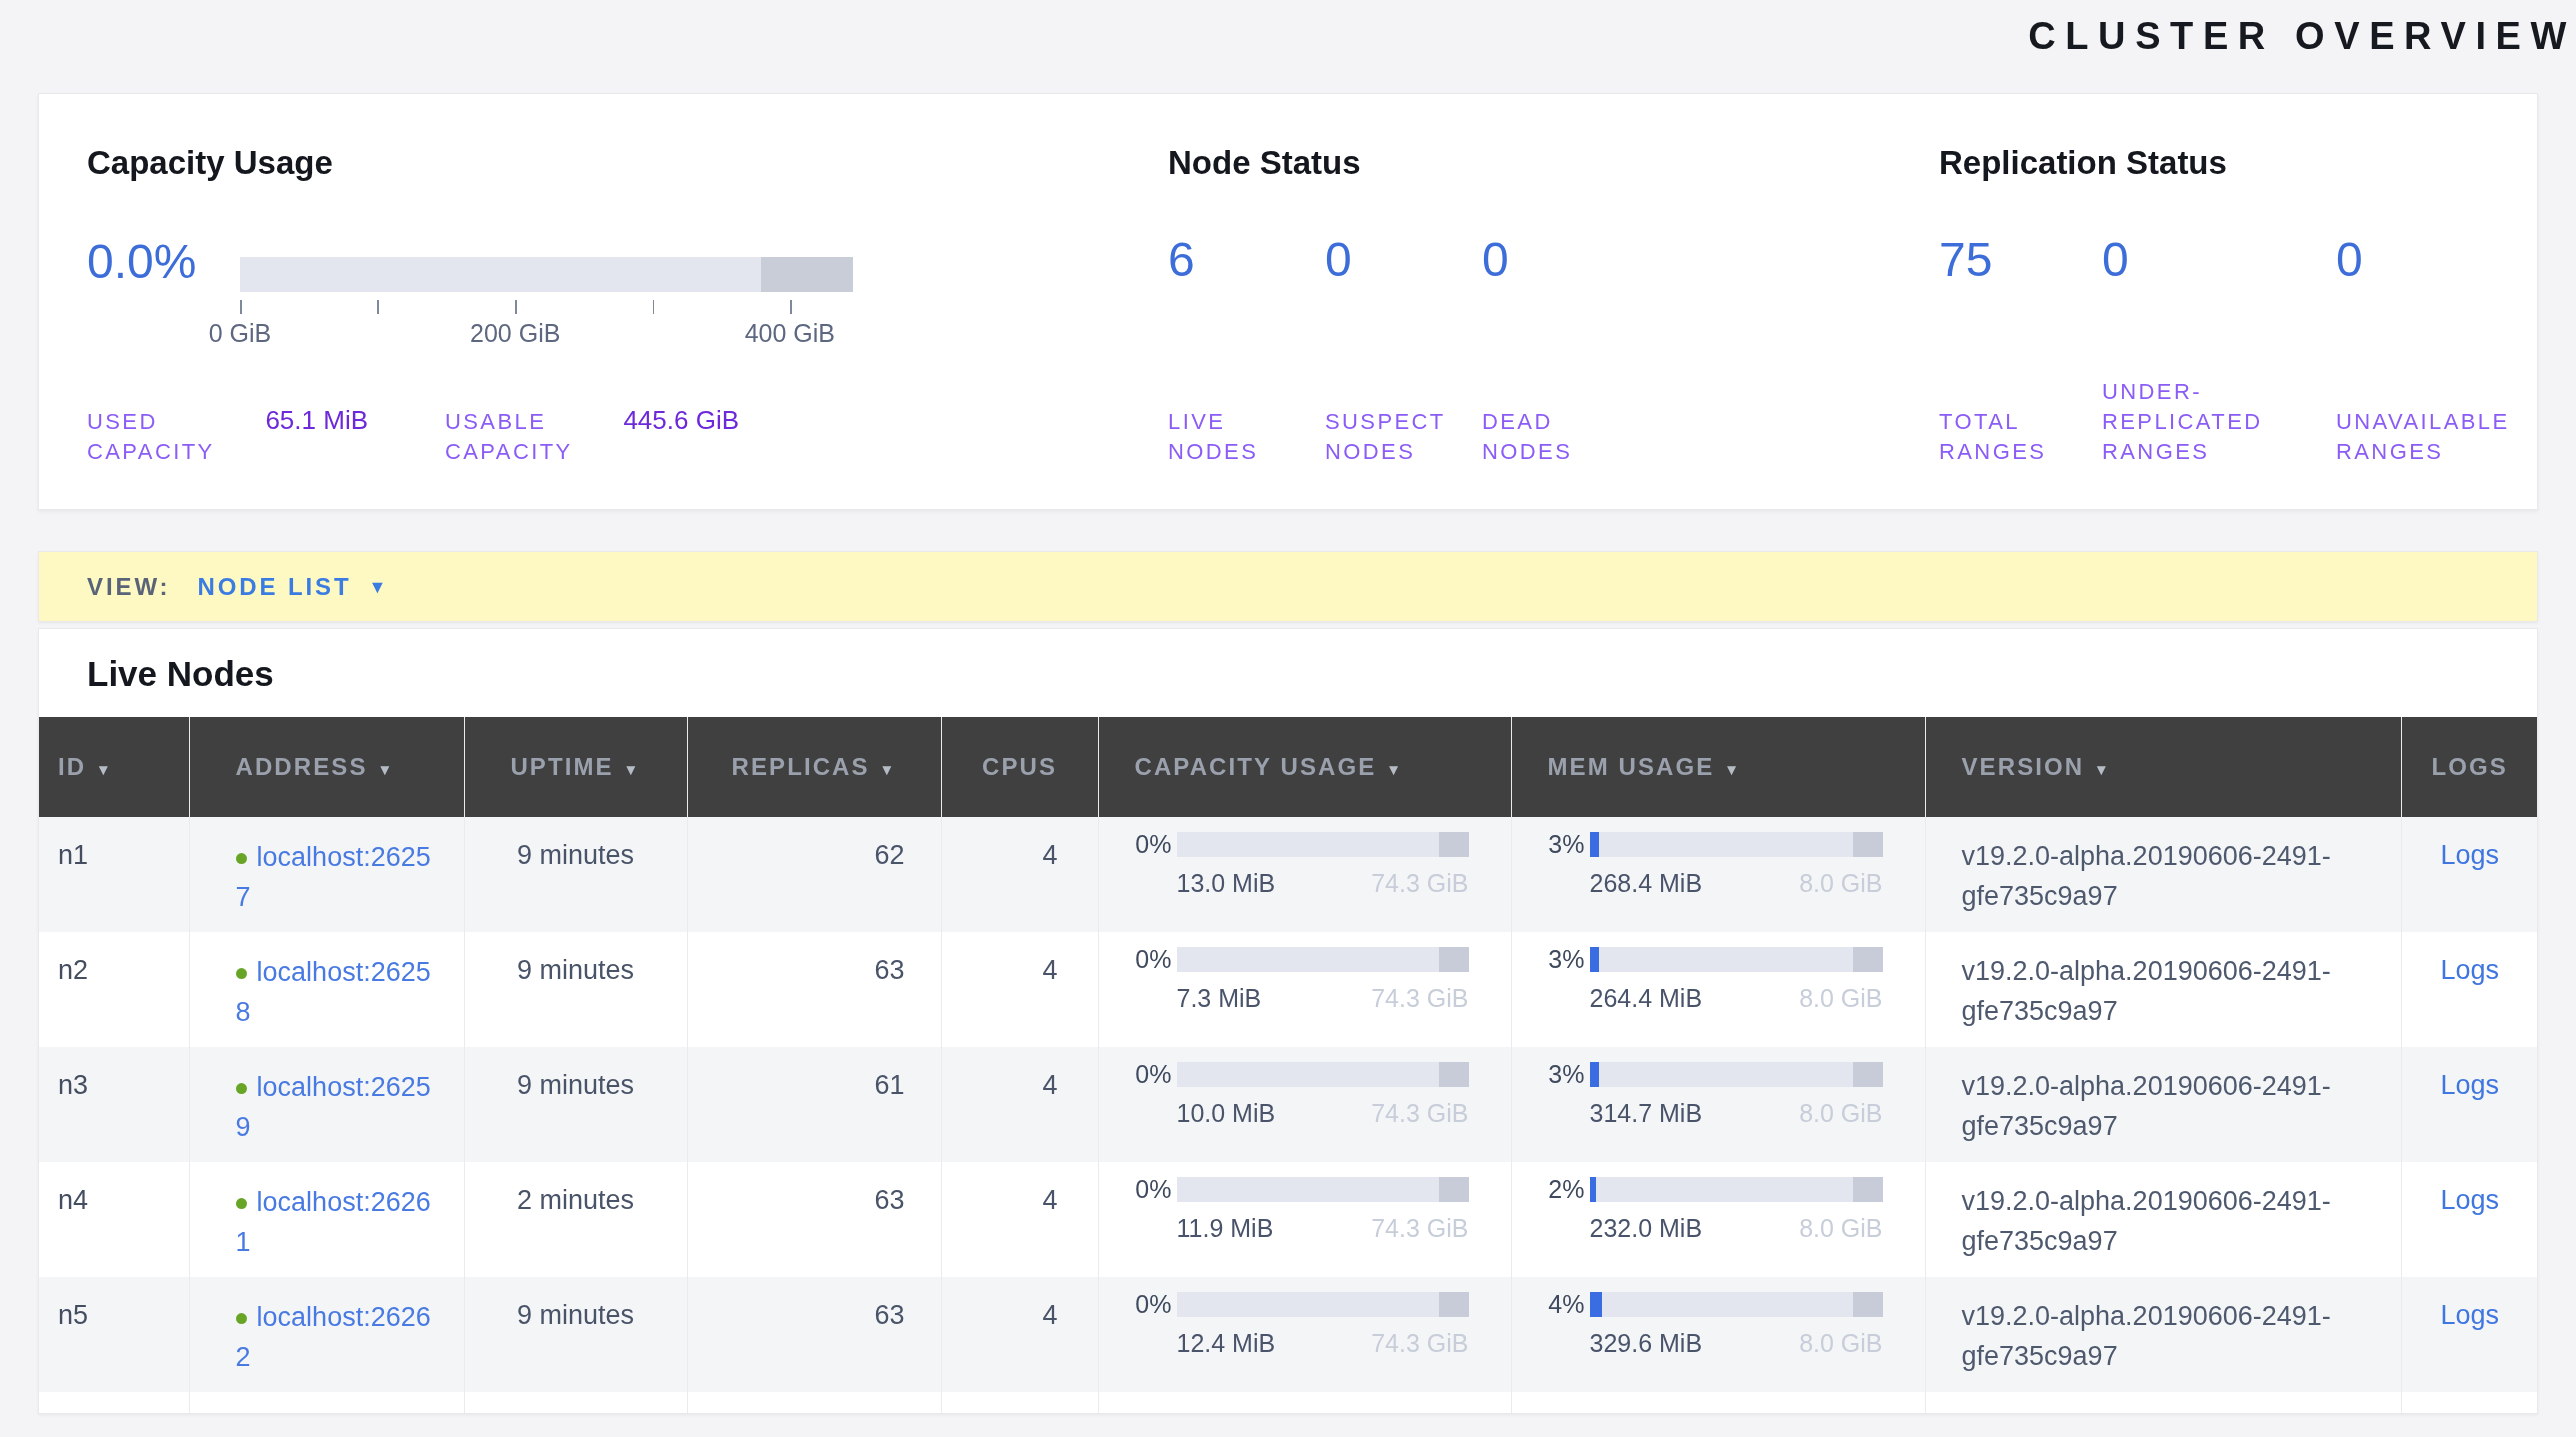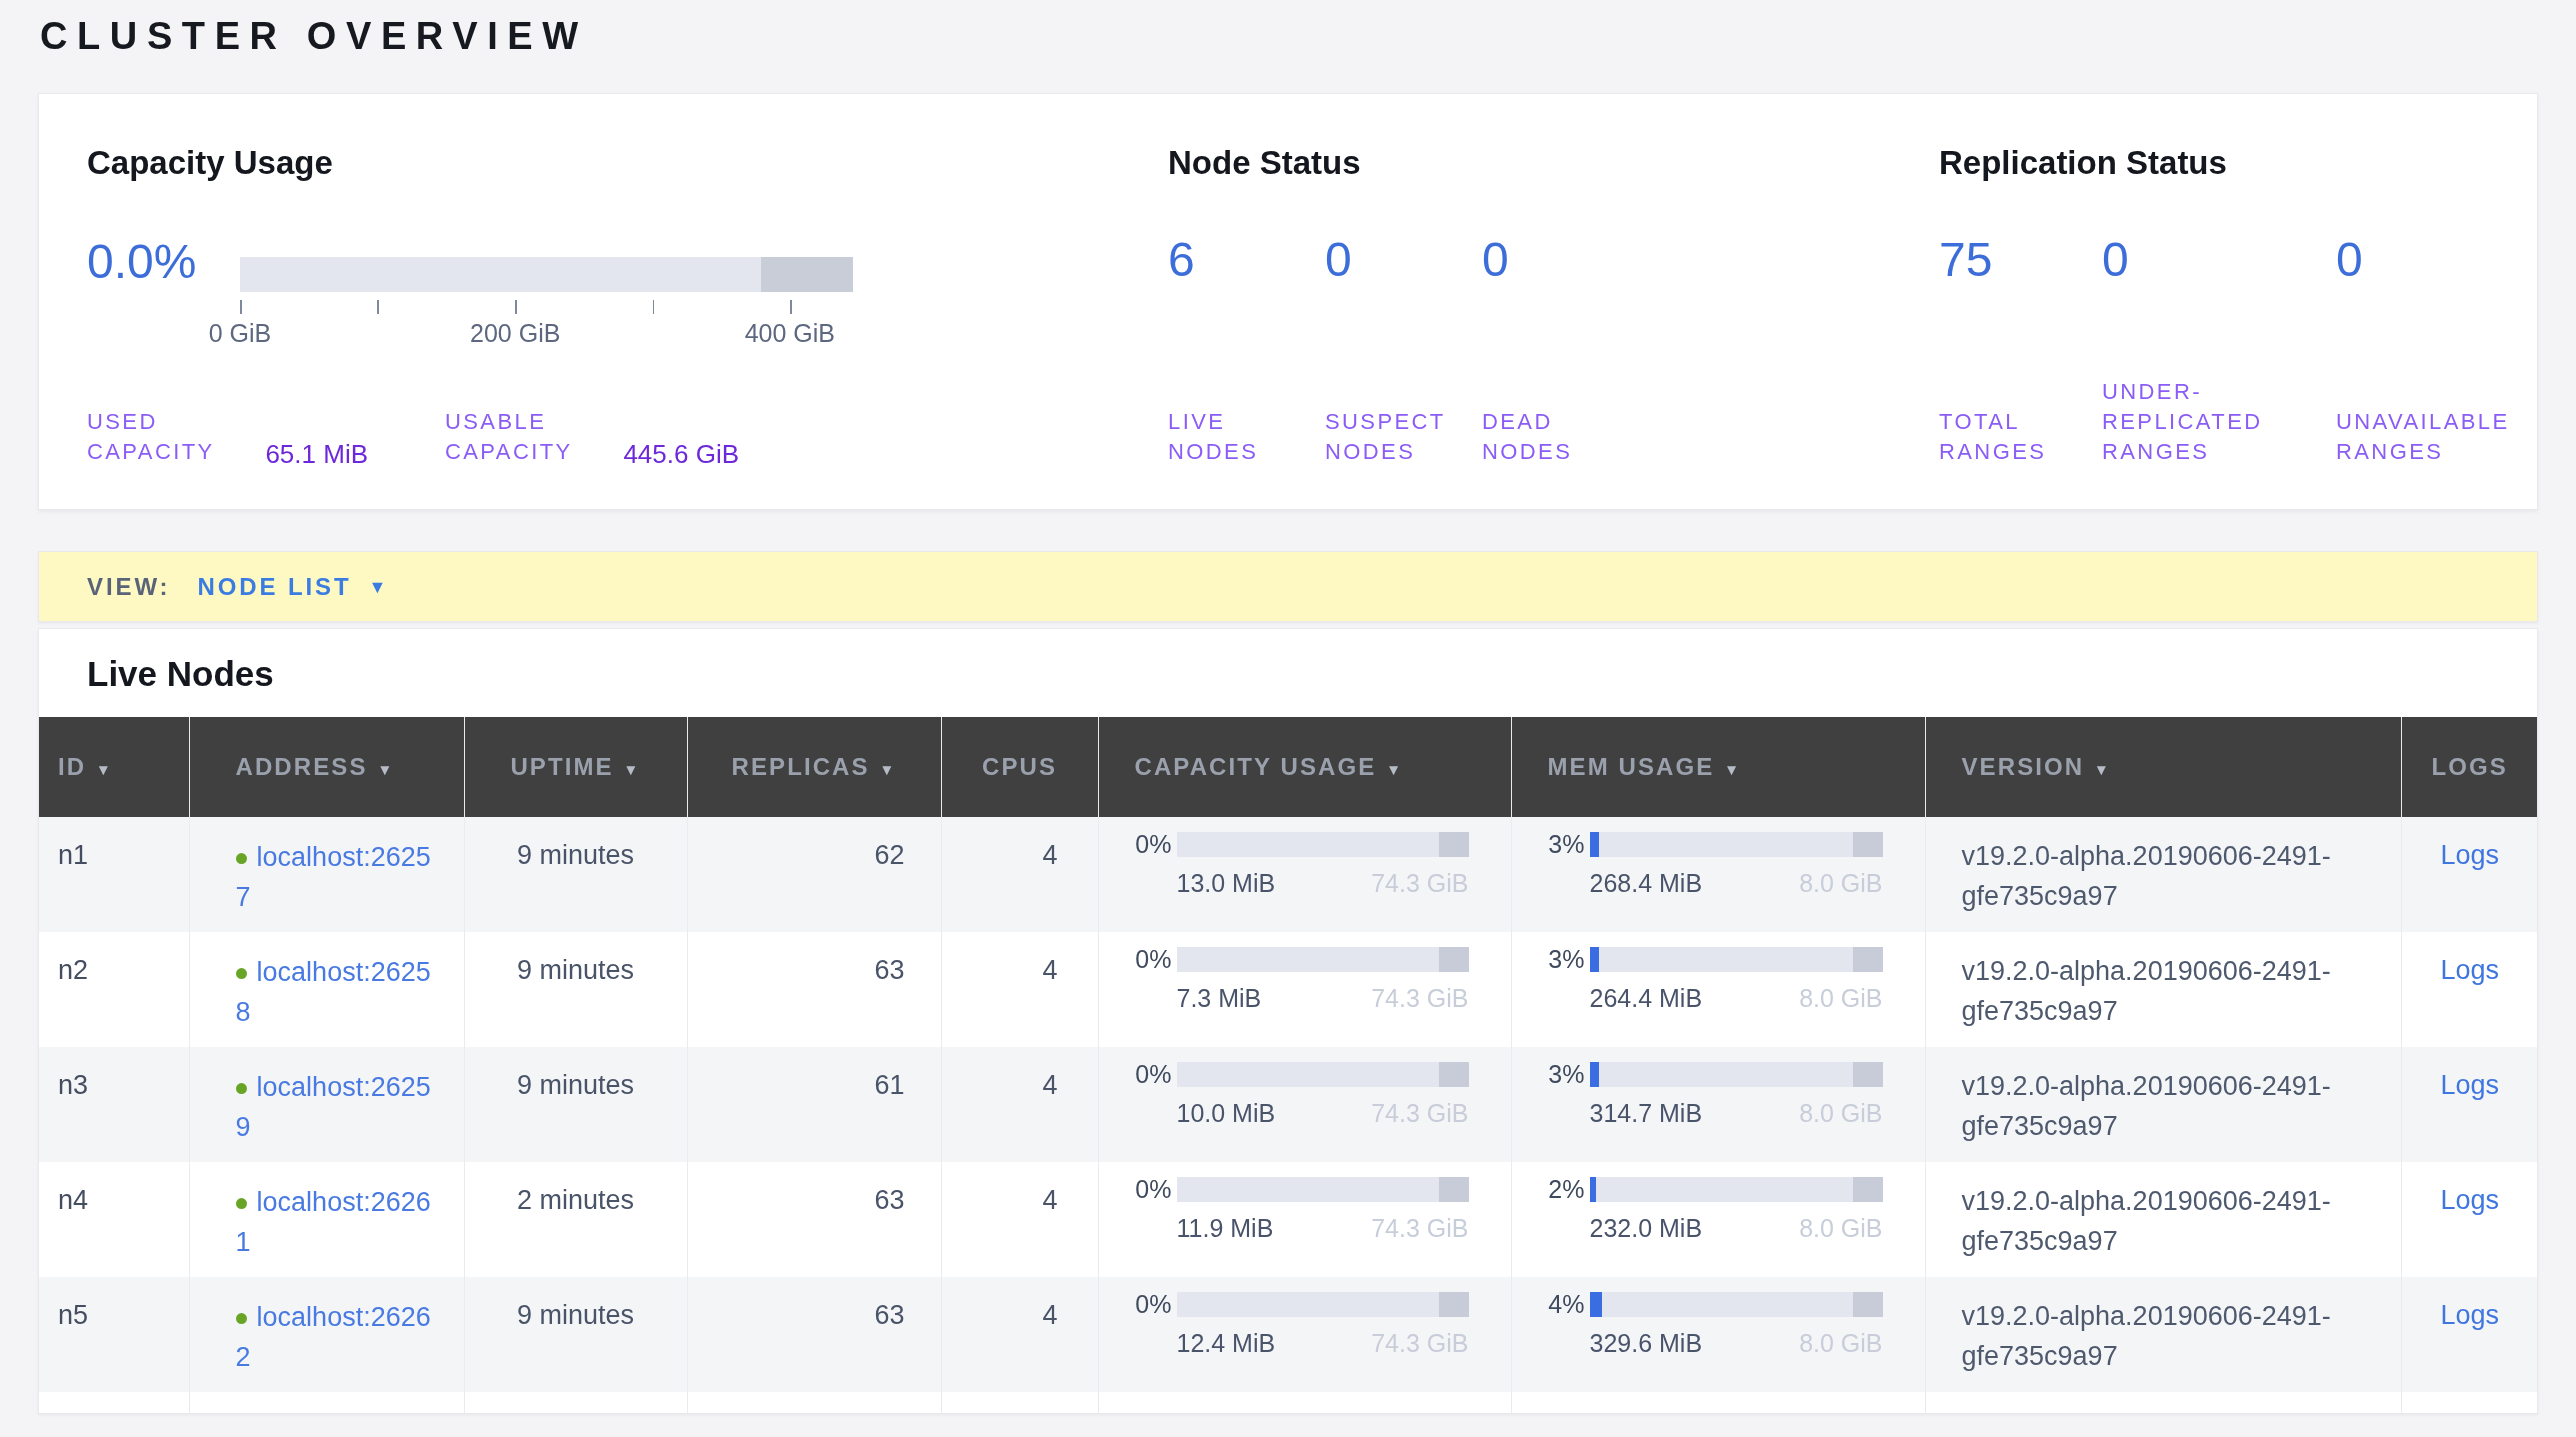--- a/index.html
+++ b/index.html
@@ -1,21 +1,21 @@
 <!DOCTYPE html>
 <html><head>
 <meta charset="utf-8">
 <style>
   * { margin:0; padding:0; box-sizing:border-box; }
   html,body { width:2576px; height:1438px; overflow:hidden;
     background:#f4f4f6; font-family:"Liberation Sans", sans-serif; }
 
   .page-title{
     margin:15.3px 0 0 40px; font-size:38px; font-weight:700;
-    letter-spacing:9.6px; color:#16191f;
+    letter-spacing:9.6px; color:#16191f;text-align:right;
   }
 
   
   .summary-card{
     margin:35px 38px 0 38px; height:417px; background:#fff;
     border:1px solid #e9e9ec; box-shadow:0 1.9px 3.8px rgba(0,0,0,0.05);
     display:flex; padding:50px 0 42px 48px;
   }
   .panel{ display:flex; flex-direction:column; }
   .panel h2{ font-size:33px; font-weight:700; color:#14171d; }
@@ -30,21 +30,21 @@
   .cap-bar{ height:35px; background:#e3e6ee; position:relative; overflow:hidden; }
   .cap-bar .fill{ position:absolute; left:0; top:0; bottom:0; background:#3a6ce2; }
   .cap-bar .reserved{ position:absolute; right:0; top:0; bottom:0; width:15%; background:#c9cdd8; }
   .ticks{ position:relative; height:23px; }
   .tick{ position:absolute; top:7.7px; width:1.9px; height:14.4px; background:#7f899c; }
   .tick-labels{ position:relative; height:33px; }
   .tick-label{ position:absolute; top:3.8px; transform:translateX(-50%);
     font-size:25px; color:#5d6880; white-space:nowrap; }
 
   .cap-stats{ display:flex; margin-top:auto; }
-  .cap-stat{ display:flex; align-items:flex-end; }
+  .cap-stat{ display:flex; align-items:flex-start; }
   .cap-stat + .cap-stat{ margin-left:77px; }
   .stat-label{ width:165px; font-size:22px; letter-spacing:2.4px;
     color:#8b5cf6; line-height:30px; }
   .cap-value{ font-size:26px; color:#6d28d9; line-height:1; margin-left:13.4px;
     white-space:nowrap; }
 
   .stats-row{ display:flex; flex:1; margin-top:54px; }
   .stat-col{ display:flex; flex-direction:column; justify-content:space-between; }
   .panel-nodes .stat-col{ width:157px; }
   .panel-replication .stat-col-0{ width:163px;gap:24px; }

